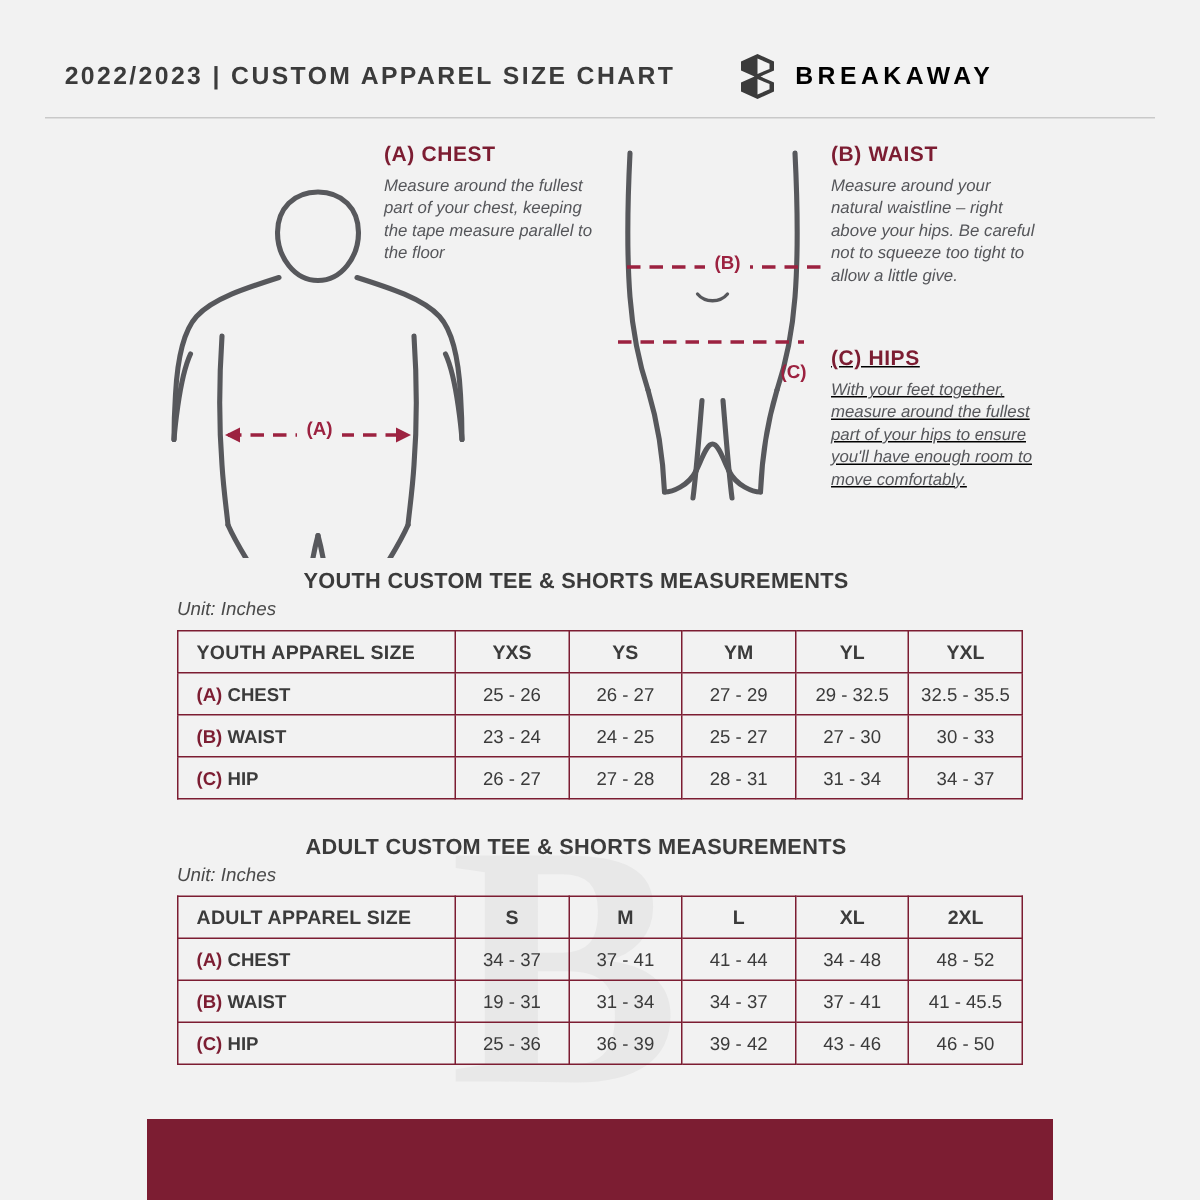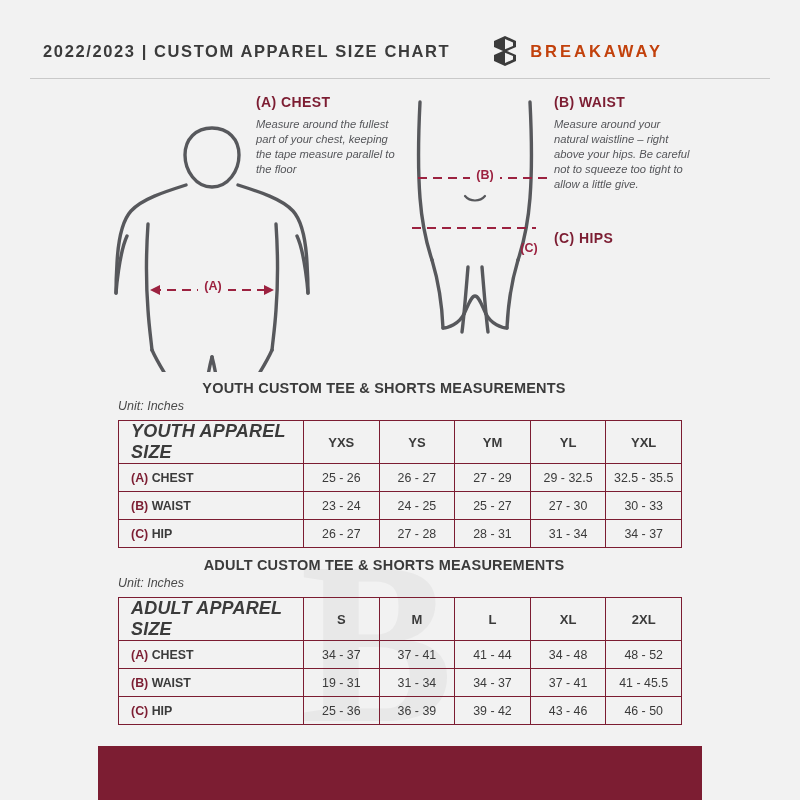--- a/index.html
+++ b/index.html
@@ -66,21 +66,21 @@
   }
   .brand-mark {
     width: 26px;
     height: 30px;
     display: block;
   }
   .brand-name {
     font-size: 16.5px;
     font-weight: bold;
     letter-spacing: 3px;
-    color: #c2410c;
+    color: #000000;
   }
   .hr-top {
     position: absolute;
     left: 30px; top: 66px;
     width: 740px;
     height: 1px;
     background: #c9c9c9;
     z-index: 2;
   }
   
@@ -102,21 +102,21 @@
     margin-bottom: 7px;
   }
   .note-body {
     font-size: 11.2px;
     font-style: italic;
     color: #55565a;
     line-height: 1.33;
   }
   .note-chest { left: 256px; top: 12px; width: 145px;}
   .note-waist { left: 554px; top: 12px; width: 140px;}
-  .note-hips  { left: 554px; top: 148px; width: 142px;}
+  .note-hips  { left: 554px; top: 148px; width: 142px; text-decoration: underline;}
   
   .section {
     position: absolute;
     left: 118px;
     width: 532px;
     z-index: 2;
   }
   .sec-youth { top: 368px; }
   .sec-adult { top: 545px; }
   .sec-title {
@@ -151,23 +151,22 @@
     text-align: left;
     padding-left: 12px;
     width: 172px;
     font-weight: bold;
   }
   th {
     font-weight: bold;
     font-size: 13px;
   }
   thead th.rowhead {
-    font-size: 18px;
+    font-size: 13px;
     letter-spacing: .2px;
-    font-style: italic;
   }
   td.rowhead .tag {
     color: #7c1d32;
   }
   td.val { font-weight: normal; }
   
   table tr:first-child th { border-top-color: #7c1d32; }
   
   .footer-bar {
     position: absolute;
@@ -256,20 +255,21 @@
       <div class="note note-chest">
         <div class="note-title">(A) CHEST</div>
         <div class="note-body">Measure around the fullest part of your chest, keeping the tape measure parallel to the floor</div>
       </div>
       <div class="note note-waist">
         <div class="note-title">(B) WAIST</div>
         <div class="note-body">Measure around your natural waistline – right above your hips. Be careful not to squeeze too tight to allow a little give.</div>
       </div>
       <div class="note note-hips">
         <div class="note-title">(C) HIPS</div>
+        <div class="note-body">With your feet together, measure around the fullest part of your hips to ensure you'll have enough room to move comfortably.</div>
       </div>
     </div>
 
     <div class="section sec-youth">
       <div class="sec-title">YOUTH CUSTOM TEE &amp; SHORTS MEASUREMENTS</div>
       <div class="sec-unit">Unit: Inches</div>
       <table>
         <thead>
           <tr>
             <th class="rowhead">YOUTH APPAREL SIZE</th>

